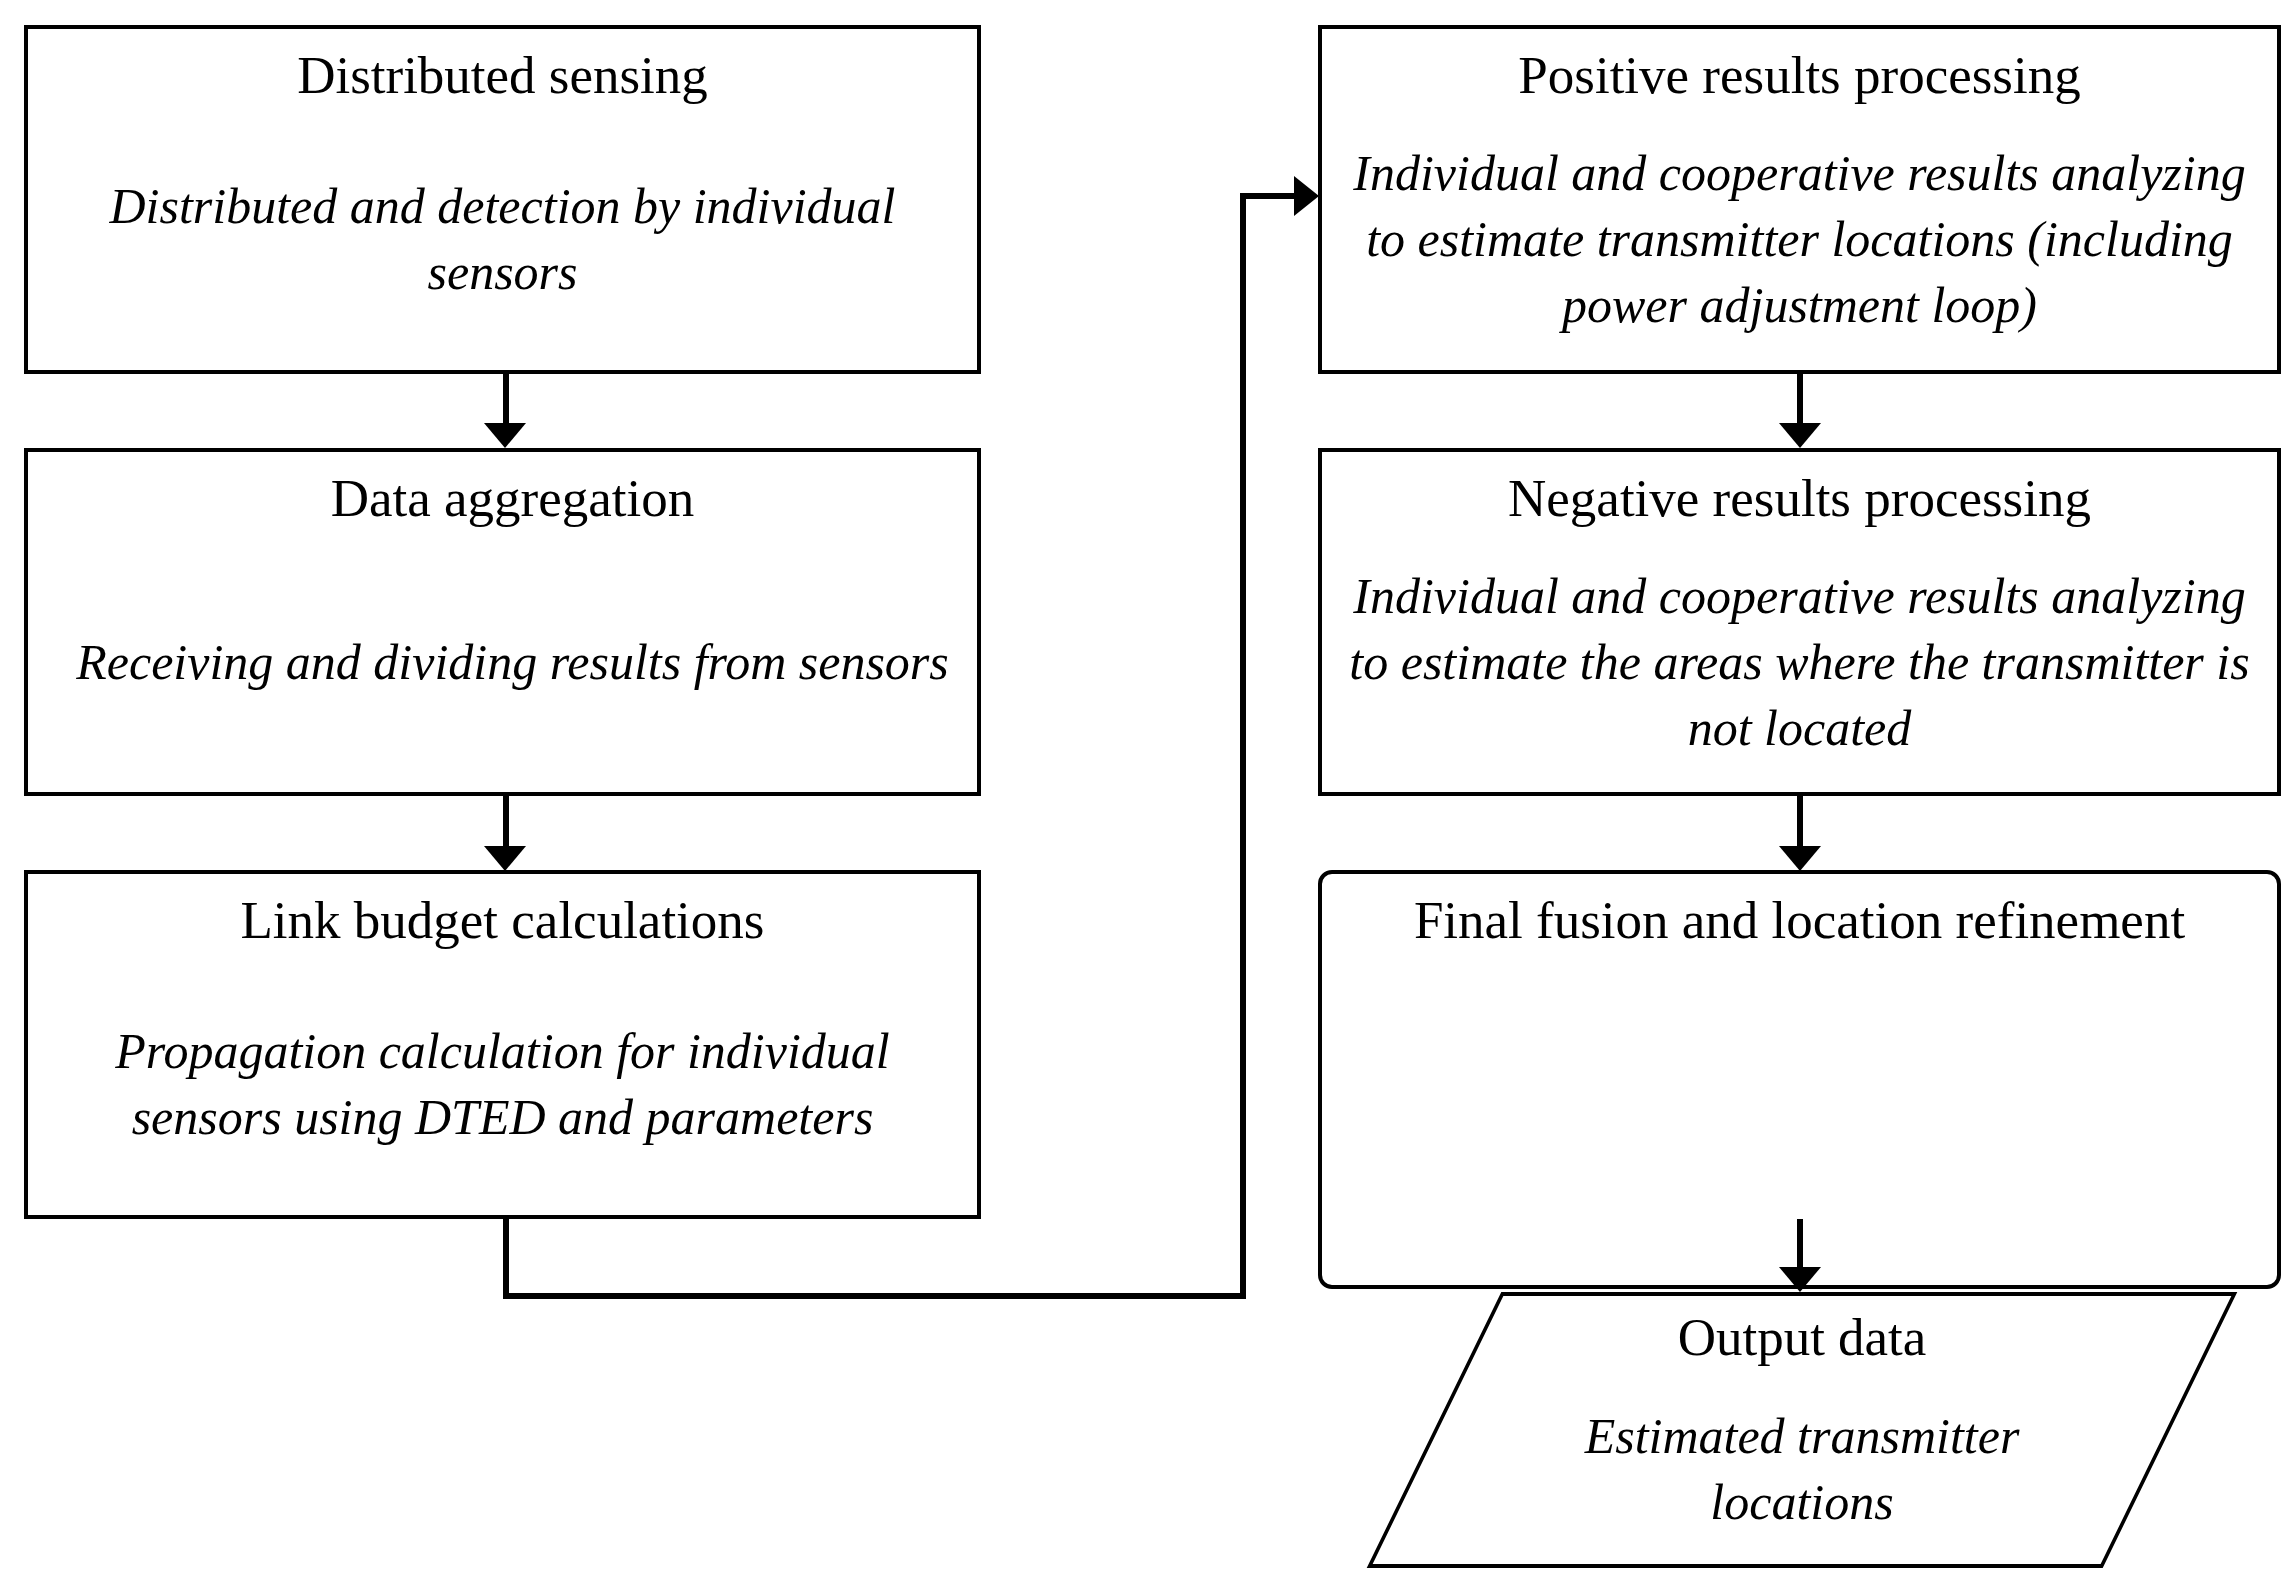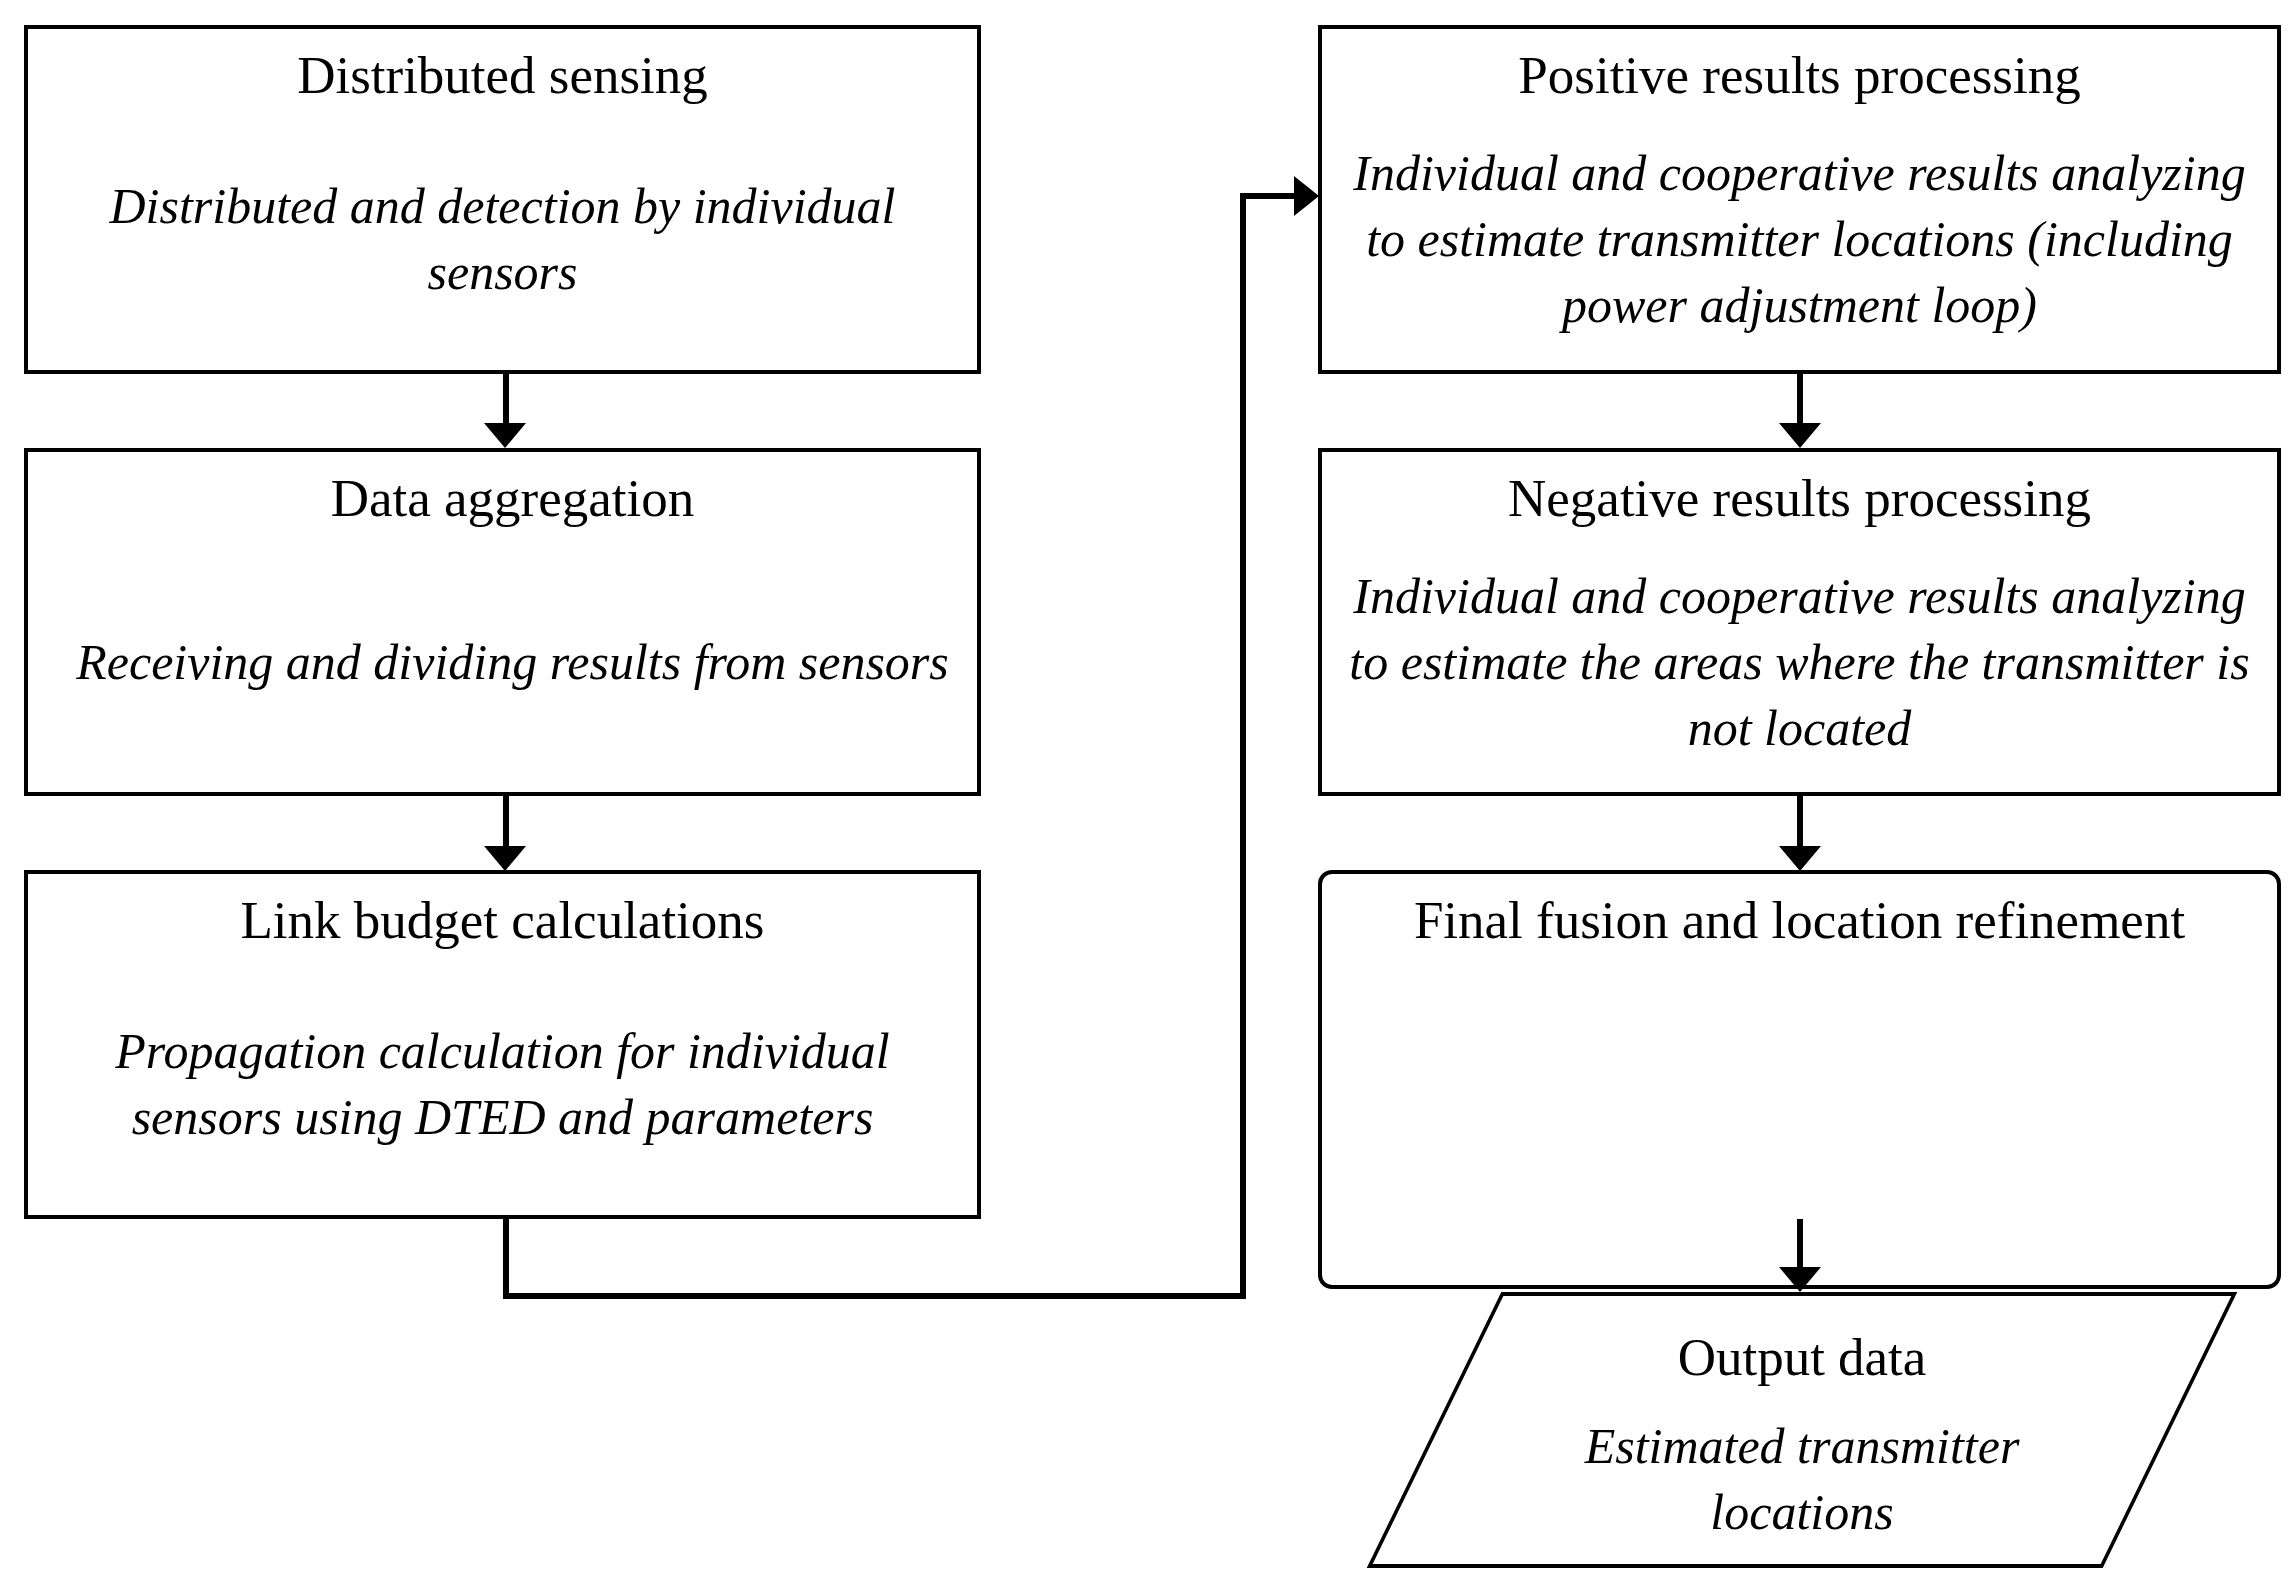--- a/index.html
+++ b/index.html
@@ -74,21 +74,21 @@
   }
   .para-content {
     position: absolute;
     left: 1397px; top: 1292px;
     width: 810px; height: 276px;
     display: flex;
     flex-direction: column;
     align-items: center;
     text-align: center;
   }
-  .para-content .title { margin-top: 32px; }
+  .para-content .title { margin-top: 12px; }
 </style>
 </head>
 <body>
 
 <div class="canvas">
 
   <div class="box" style="left:24px; top:25px; width:957px; height:349px;">
     <div class="title">Distributed sensing</div>
     <div class="bodywrap">
       <div class="bodytext">Distributed and detection by individual

